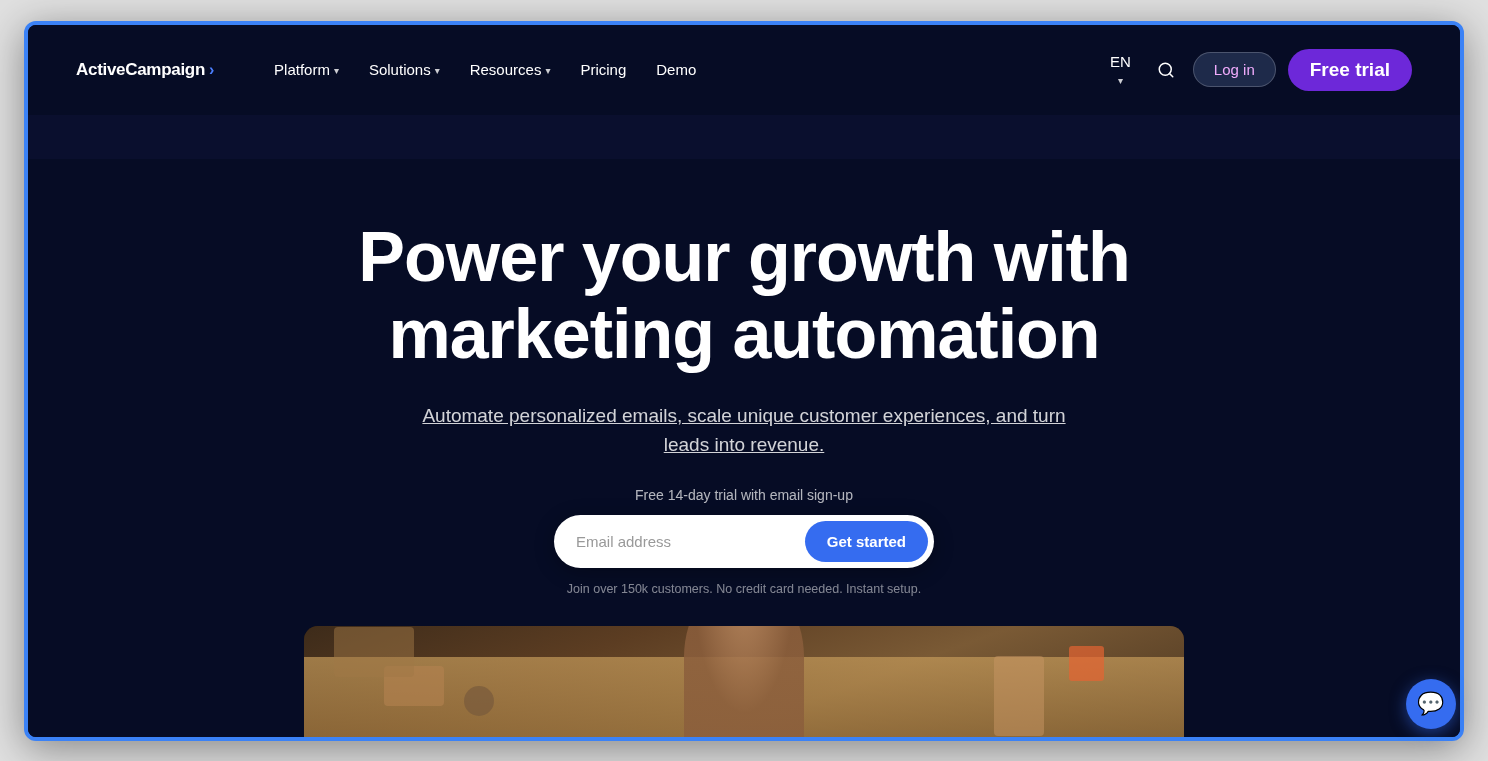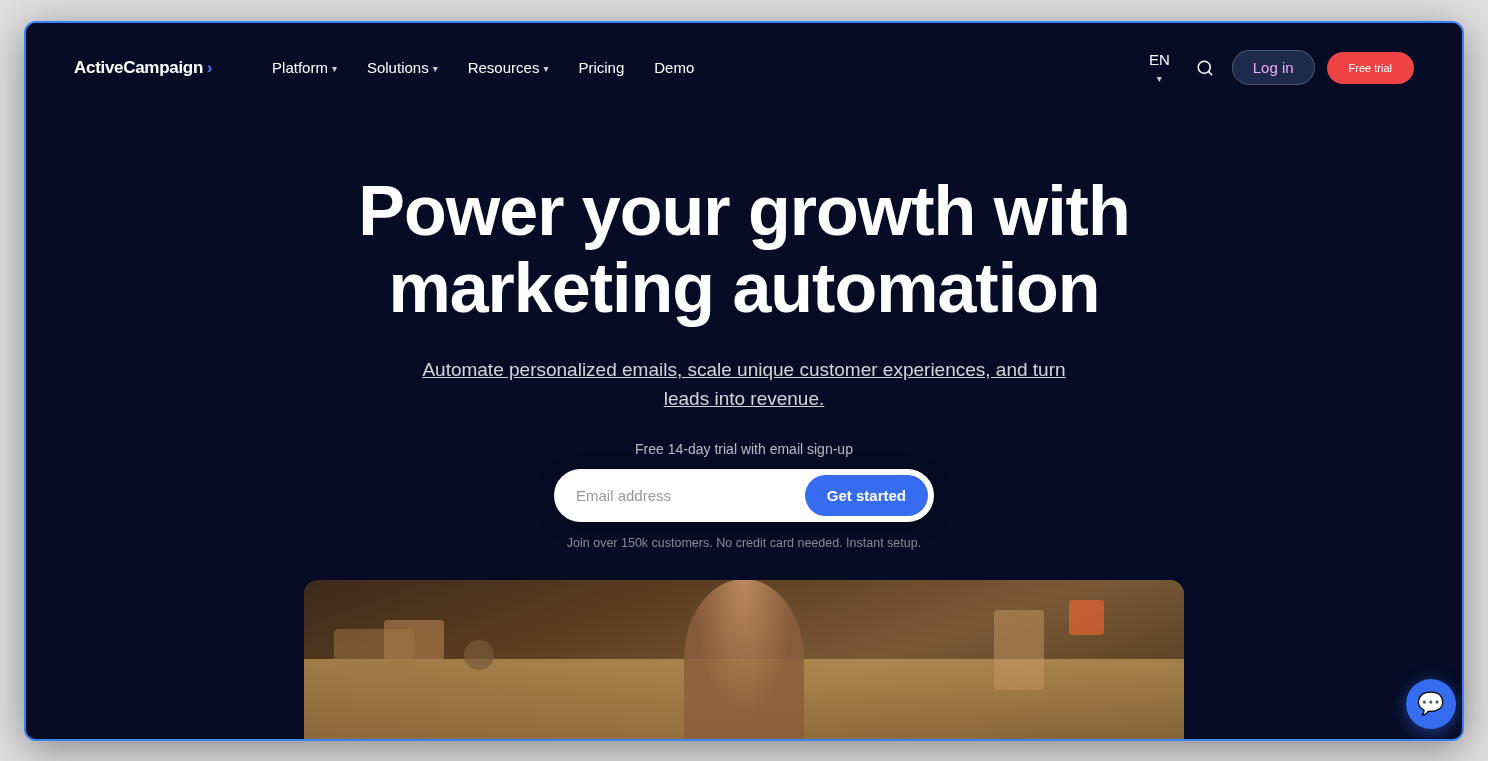--- a/index.html
+++ b/index.html
@@ -13,21 +13,22 @@
     }
     .browser-frame {
       width: 1440px;
       height: 720px;
       background: #0a0f2e;
       border-radius: 12px;
       box-shadow: 0 8px 40px rgba(0,0,0,0.4);
       overflow: hidden;
       display: flex;
       flex-direction: column;
-      border: 2px solid #3b82f6;
+      border: 4px solid #3b82f6;
+      gap: 44px;
     }
     
     .navbar {
       display: flex;
       align-items: center;
       padding: 0 48px;
       height: 90px;
       background: #060c25;
       flex-shrink: 0;
     }
@@ -99,26 +100,26 @@
       background: #1e2a4a;
       border: 1px solid rgba(255,255,255,0.2);
       border-radius: 24px;
       padding: 8px 20px;
       font-size: 15px;
       cursor: pointer;
       white-space: nowrap;
     }
     .trial-btn {
       color: #fff;
-      background: #ef4444;
+      background: #6d28d9;
       border: none;
       border-radius: 24px;
       padding: 10px 22px;
-      font-size: 11px;
-      font-weight: 400;
+      font-size: 19px;
+      font-weight: 700;
       cursor: pointer;
       white-space: nowrap;
     }
 
     
     .hero {
       flex: 1;
       display: flex;
       flex-direction: column;
       align-items: center;

